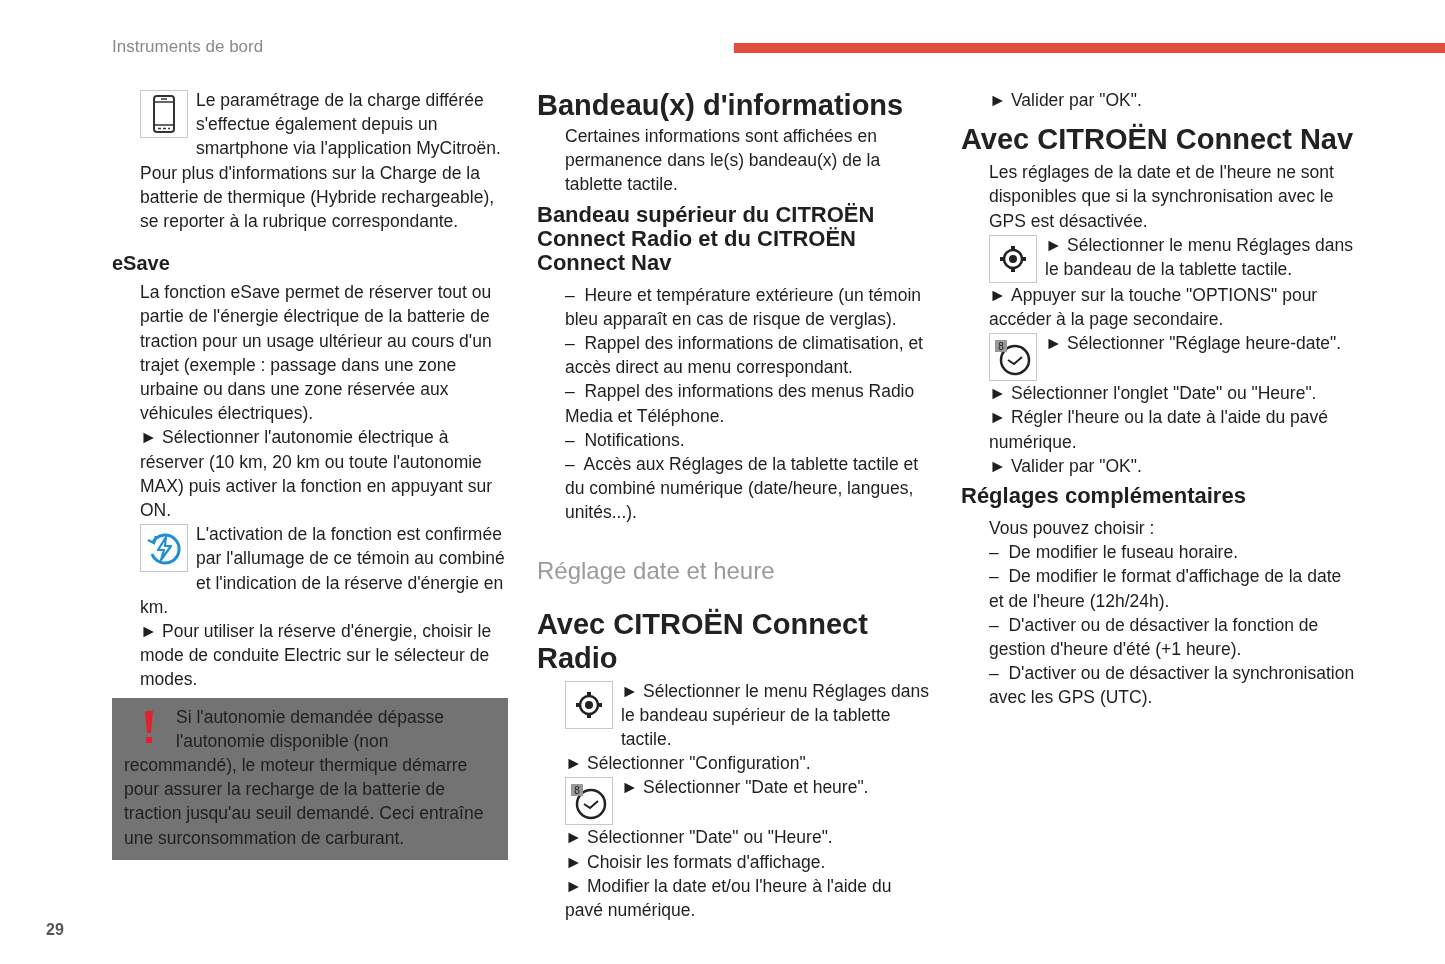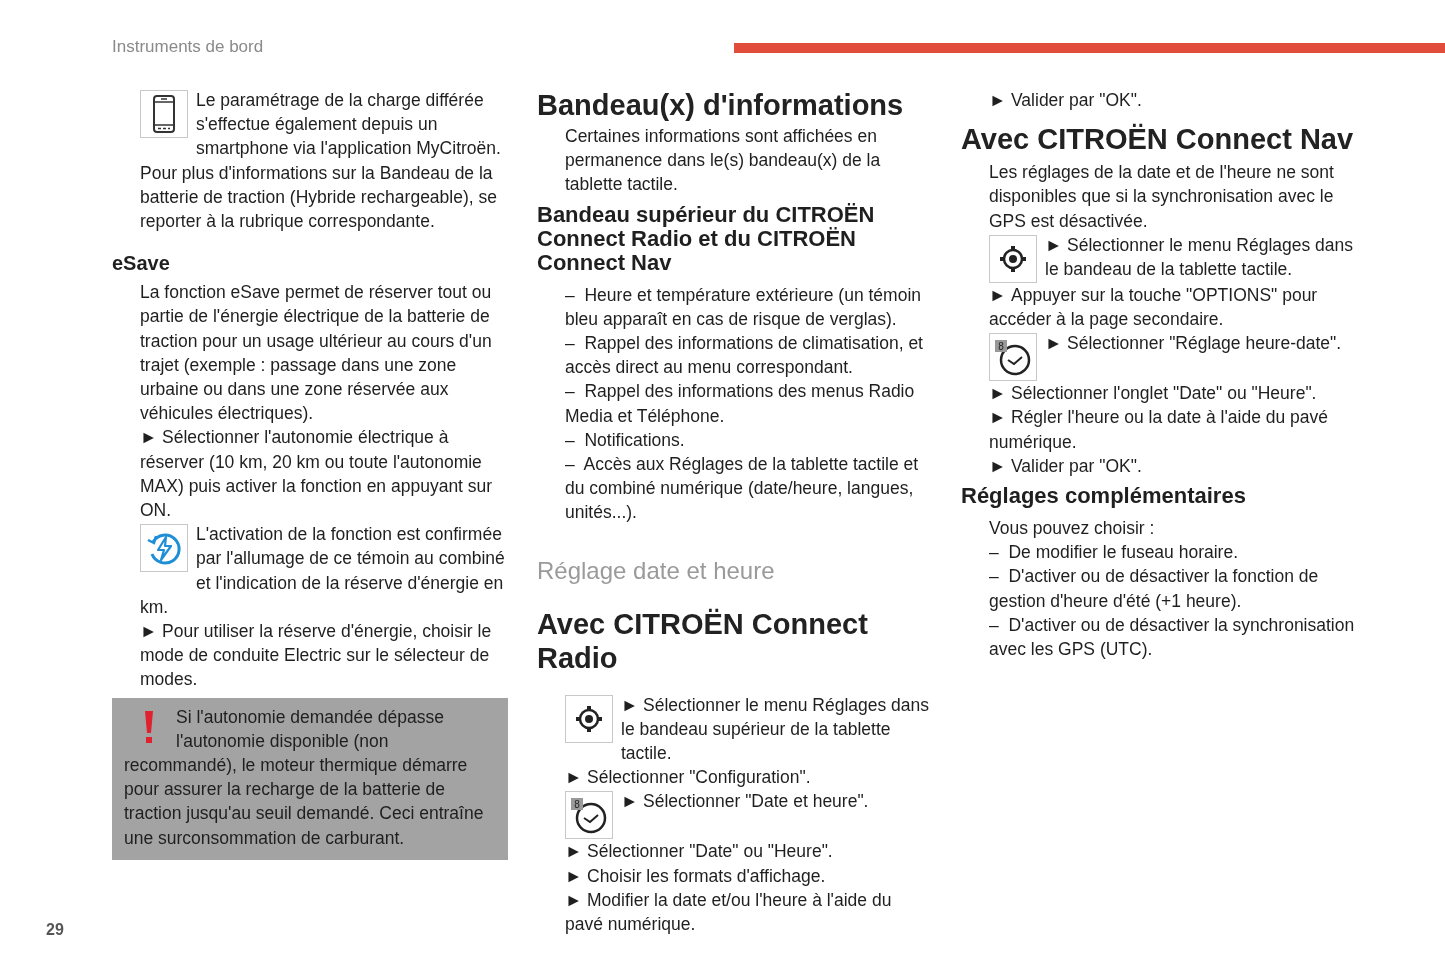--- a/index.html
+++ b/index.html
@@ -13,21 +13,21 @@
   .col2 { left:537px; width:396px; }
   .col3 { left:961px; width:396px; }
   p { margin:0;padding-left:28px; }
   b { font-weight:normal; }
   .iconbox { float:left; width:48px; height:48px; border:1px solid #c8c8c8; margin:2px 8px 0 0; box-sizing:border-box;
              display:flex; align-items:center; justify-content:center; background:#fff; }
   .h2 { font-size:29px; font-weight:bold; line-height:34px; color:#222; }
   .h-light { font-size:24px; color:#9a9a9a; line-height:40px; }
   .h3 { font-size:20px; font-weight:bold; line-height:26px; }
   .h4 { font-size:22px; font-weight:bold; line-height:24px; }
-  .warn, .info { background:#a3a3a3; padding:7px 12px 10px 12px; }
+  .warn, .info { background:#737373; padding:7px 12px 10px 12px; }
   .warn-mark { float:left; width:30px; height:44px; margin:4px 12px 0 10px; position:relative; }
   .info-mark { float:left; width:22px; height:44px; margin:4px 14px 0 8px; position:relative; }
   .arrow { display:inline-block; width:22px; }
   .clr { clear:both; }
 </style>
 </head>
 <body>
 
 <div class="header-title">Instruments de bord</div>
 <div class="header-bar"></div>
@@ -39,21 +39,21 @@
           <rect x="5" y="2" width="20" height="36" rx="3" fill="none" stroke="#333" stroke-width="2"></rect>
           <line x1="5" y1="8" x2="25" y2="8" stroke="#333" stroke-width="1.5"></line>
           <line x1="5" y1="31" x2="25" y2="31" stroke="#333" stroke-width="1.5"></line>
           <line x1="12" y1="5" x2="18" y2="5" stroke="#333" stroke-width="1.5"></line>
           <line x1="9" y1="34.5" x2="21" y2="34.5" stroke="#333" stroke-width="1.5" stroke-dasharray="3 2"></line>
         </svg>
     </span>
     <span>Le paramétrage de la charge différée s'effectue également depuis un smartphone via l'application </span><b>MyCitroën</b><span>.</span>
   </p>
   <p>
-    <span>Pour plus d'informations sur la </span><b>Bandeau de la batterie de traction (Hybride rechargeable)</b><span>, se reporter à la rubrique correspondante.</span>
+    <span>Pour plus d'informations sur la </span><b>Charge de la batterie de thermique (Hybride rechargeable)</b><span>, se reporter à la rubrique correspondante.</span>
   </p>
   <div class="h3" style="margin-top:17px;margin-bottom:4px;">eSave</div>
   <p>
     <span>La fonction </span><b>eSave</b><span> permet de réserver tout ou partie de l'énergie électrique de la batterie de traction pour un usage ultérieur au cours d'un trajet (exemple : passage dans une zone urbaine ou dans une zone réservée aux véhicules électriques).</span>
   </p>
   <p>
     <span class="arrow">►</span><span>Sélectionner l'autonomie électrique à réserver (</span><b>10 km</b><span>, </span><b>20 km</b><span> ou toute l'autonomie </span><b>MAX</b><span>) puis activer la fonction en appuyant sur </span><b>ON</b><span>.</span>
   </p>
   <p>
     <span class="iconbox">
@@ -82,21 +82,21 @@
 <div class="col col2">
   <div class="h2" style="margin-bottom:2px;">Bandeau(x) d'informations</div>
   <p>Certaines informations sont affichées en permanence dans le(s) bandeau(x) de la tablette tactile.</p>
   <div class="h4" style="margin-top:6px;margin-bottom:8px;">Bandeau supérieur du CITROËN Connect Radio et du CITROËN Connect Nav</div>
   <p><span>–</span>&nbsp; <span>Heure et température extérieure (un témoin bleu apparaît en cas de risque de verglas).</span></p>
   <p><span>–</span>&nbsp; <span>Rappel des informations de climatisation, et accès direct au menu correspondant.</span></p>
   <p><span>–</span>&nbsp; <span>Rappel des informations des menus </span><b>Radio Media</b><span> et </span><b>Téléphone</b><span>.</span></p>
   <p><span>–</span>&nbsp; <span>Notifications.</span></p>
   <p><span>–</span>&nbsp; <span>Accès aux </span><b>Réglages</b><span> de la tablette tactile et du combiné numérique (date/heure, langues, unités...).</span></p>
   <div class="h-light" style="margin-top:26px;">Réglage date et heure</div>
-  <div class="h2" style="margin-top:16px;margin-bottom:18px;">Avec CITROËN Connect Radio</div>
+  <div class="h2" style="margin-top:16px;margin-bottom:4px;">Avec CITROËN Connect Radio</div>
   <p>
     <span class="iconbox">
       <svg width="32" height="32" viewBox="0 0 32 32">
           <circle cx="16" cy="16" r="9" fill="none" stroke="#222" stroke-width="2.5"></circle>
           <circle cx="16" cy="16" r="4" fill="#222"></circle>
           <g fill="#222">
             <rect x="14" y="3" width="4" height="4"></rect>
             <rect x="14" y="25" width="4" height="4"></rect>
             <rect x="3" y="14" width="4" height="4"></rect>
             <rect x="25" y="14" width="4" height="4"></rect>
@@ -152,17 +152,18 @@
         </svg>
     </span>
     <span class="arrow">►</span><span>Sélectionner "</span><b>Réglage heure-date</b><span>".</span>
   </p>
   <p class="clr"><span class="arrow">►</span><span>Sélectionner l'onglet "</span><b>Date</b><span>" ou "</span><b>Heure</b><span>".</span></p>
   <p><span class="arrow">►</span><span>Régler l'heure ou la date à l'aide du pavé numérique.</span></p>
   <p><span class="arrow">►</span><span>Valider par "</span><b>OK</b><span>".</span></p>
   <div class="h4" style="margin-top:6px;margin-bottom:8px;">Réglages complémentaires</div>
   <p>Vous pouvez choisir :</p>
   <p><span>–</span>&nbsp; <span>De modifier le fuseau horaire.</span></p>
+  <p><span>–</span>&nbsp; <span>De modifier le format d'affichage de la date et de l'heure (12h/24h).</span></p>
   <p><span>–</span>&nbsp; <span>D'activer ou de désactiver la fonction de gestion d'heure d'été (+1 heure).</span></p>
   <p><span>–</span>&nbsp; <span>D'activer ou de désactiver la synchronisation avec les GPS (UTC).</span></p>
 </div>
 
 <div class="page-num">29</div>
 
 </body></html>

